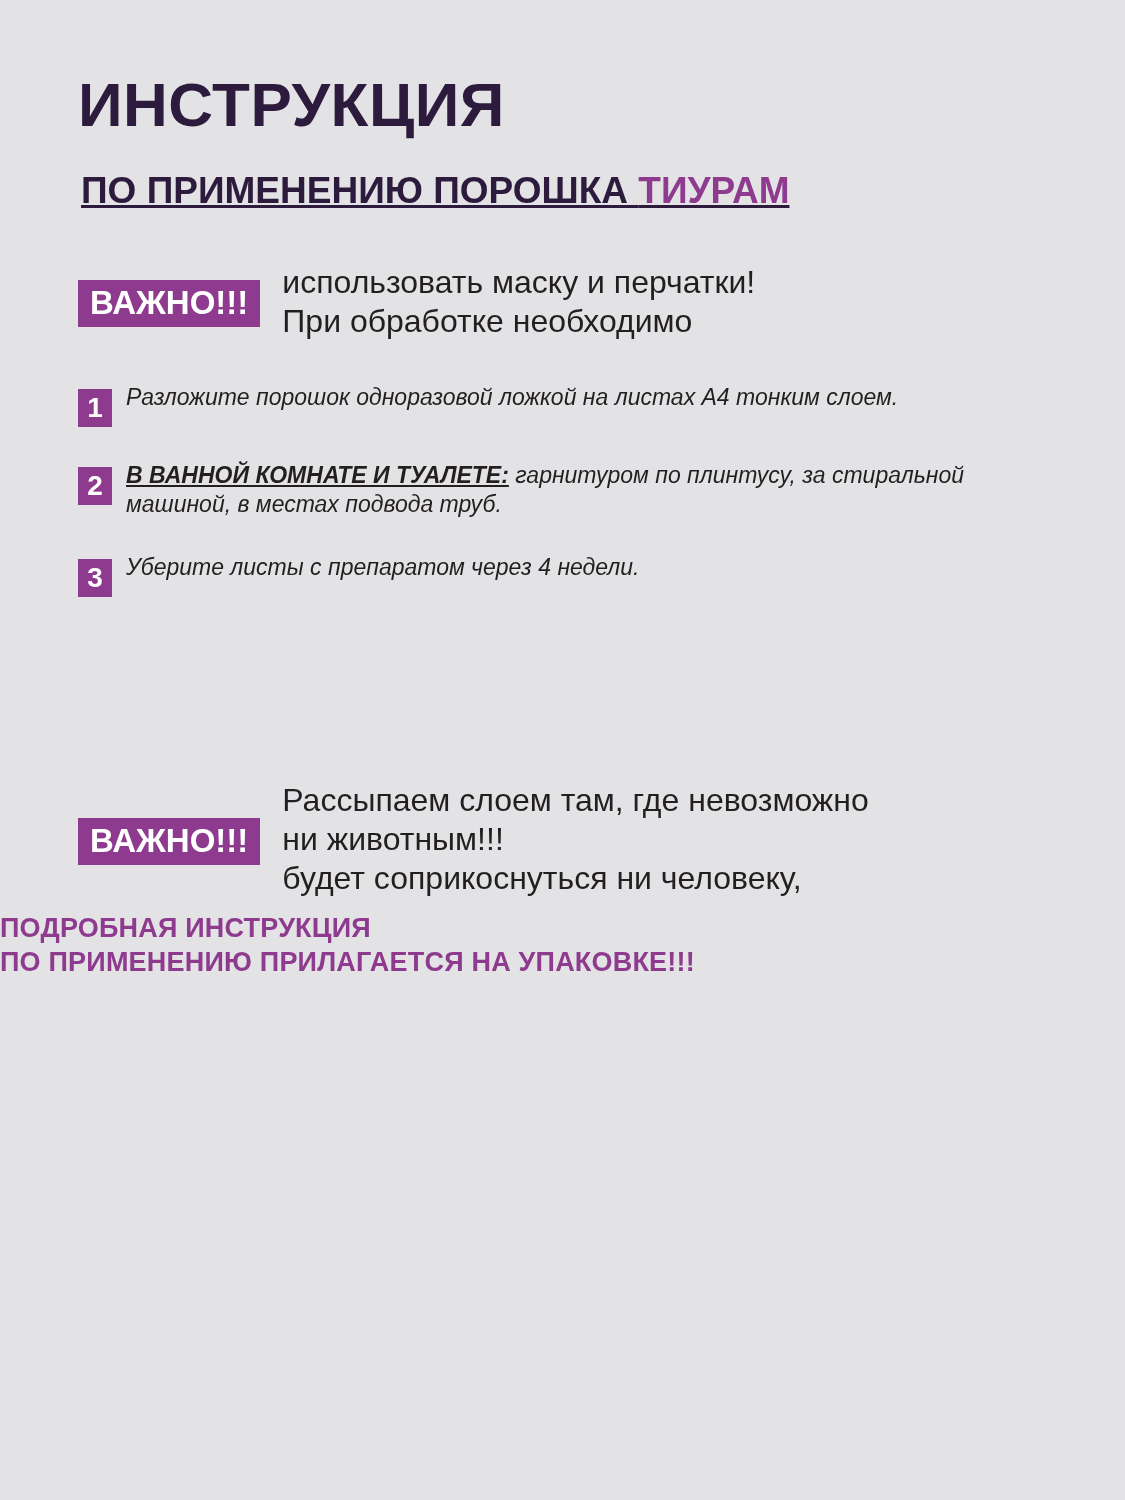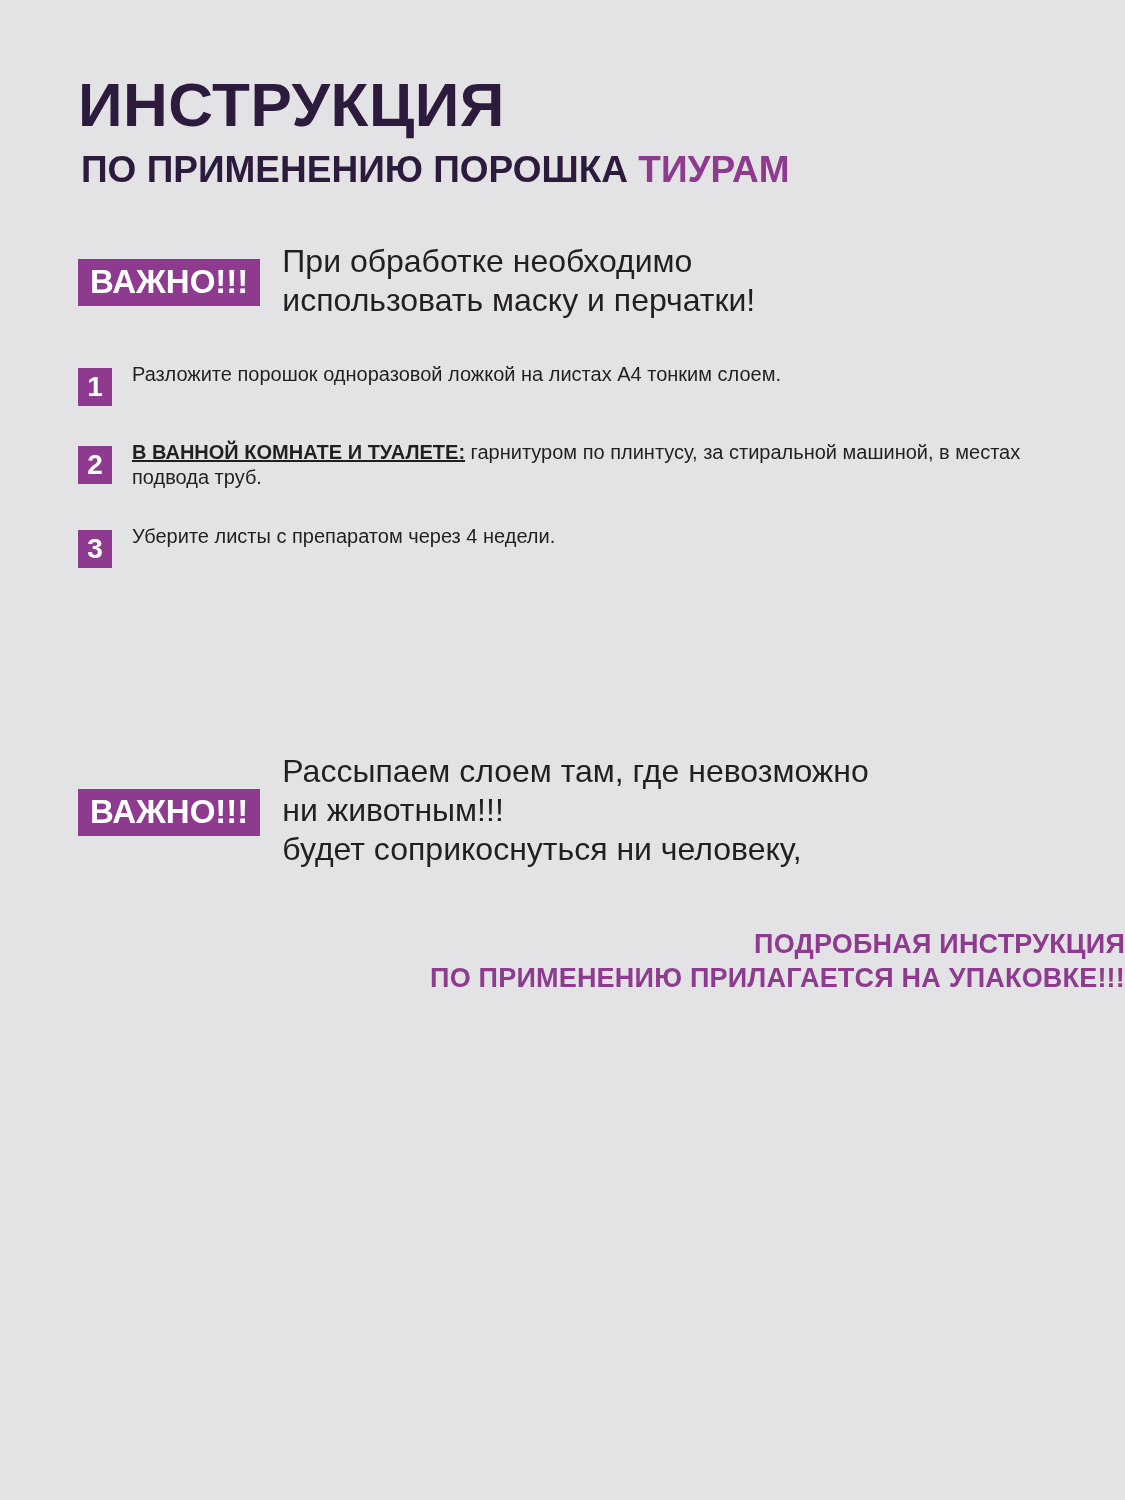--- a/index.html
+++ b/index.html
@@ -31,22 +31,23 @@
     font-weight: bold;
     letter-spacing: 0.5px;
     color: #2c1b3d;
     line-height: 1.0;
     margin: 0;
   }
   .sub-title {
     font-size: 37px;
     font-weight: bold;
     color: #2c1b3d;
-    margin: 15px 0 0 3px;
+    margin: 36px 0 0 3px;
     line-height: 1.05;
+    text-decoration: underline;
   }
   .sub-title .brand {
     color: #8e3a8e;
   }
 
   
   .important-row {
     display: flex;
     align-items: center;
     margin-top: 52px;
@@ -84,42 +85,43 @@
     background: #8e3a8e;
     color: #ffffff;
     font-size: 28px;
     font-weight: bold;
     display: flex;
     align-items: center;
     justify-content: center;
     margin-top: 6px;
   }
   .step-body {
-    margin-left: 20px;
-    font-size: 20px;
+    margin-left: 14px;
+    font-size: 23px;
     line-height: 1.26;
+    font-style: italic;
   }
   .step-body .lead {
     font-weight: bold;
     text-decoration: underline;
   }
   .step-para {
     margin: 0;
   }
   .step-para + .step-para {
     margin-top: 30px;
   }
 
   
   .footer {
     position: absolute;
     left: 0;
     right: 0;
-    bottom: 88px;
-    text-align: right;
+    bottom: 104px;
+    text-align: left;
     color: #8e3a8e;
     font-size: 27px;
     font-weight: bold;
     line-height: 1.28;
     letter-spacing: 0.2px;
   }
   .footer div {
     white-space: nowrap;
   }
 </style>
@@ -131,22 +133,22 @@
   <div class="title-block">
     <h1 class="main-title">ИНСТРУКЦИЯ</h1>
     <div class="sub-title">
       <span>ПО ПРИМЕНЕНИЮ ПОРОШКА </span><span class="brand">ТИУРАМ</span>
     </div>
   </div>
 
   <div class="important-row">
     <span class="badge-important">ВАЖНО!!!</span>
     <div class="important-text">
+      <div>использовать маску и перчатки!</div>
       <div>При обработке необходимо</div>
-      <div>использовать маску и перчатки!</div>
     </div>
   </div>
 
   <div class="steps">
 
     <div class="step">
       <span class="step-num">1</span>
       <div class="step-body">
         <p class="step-para">Разложите порошок одноразовой ложкой на листах А4 тонким слоем.</p>
       </div>

